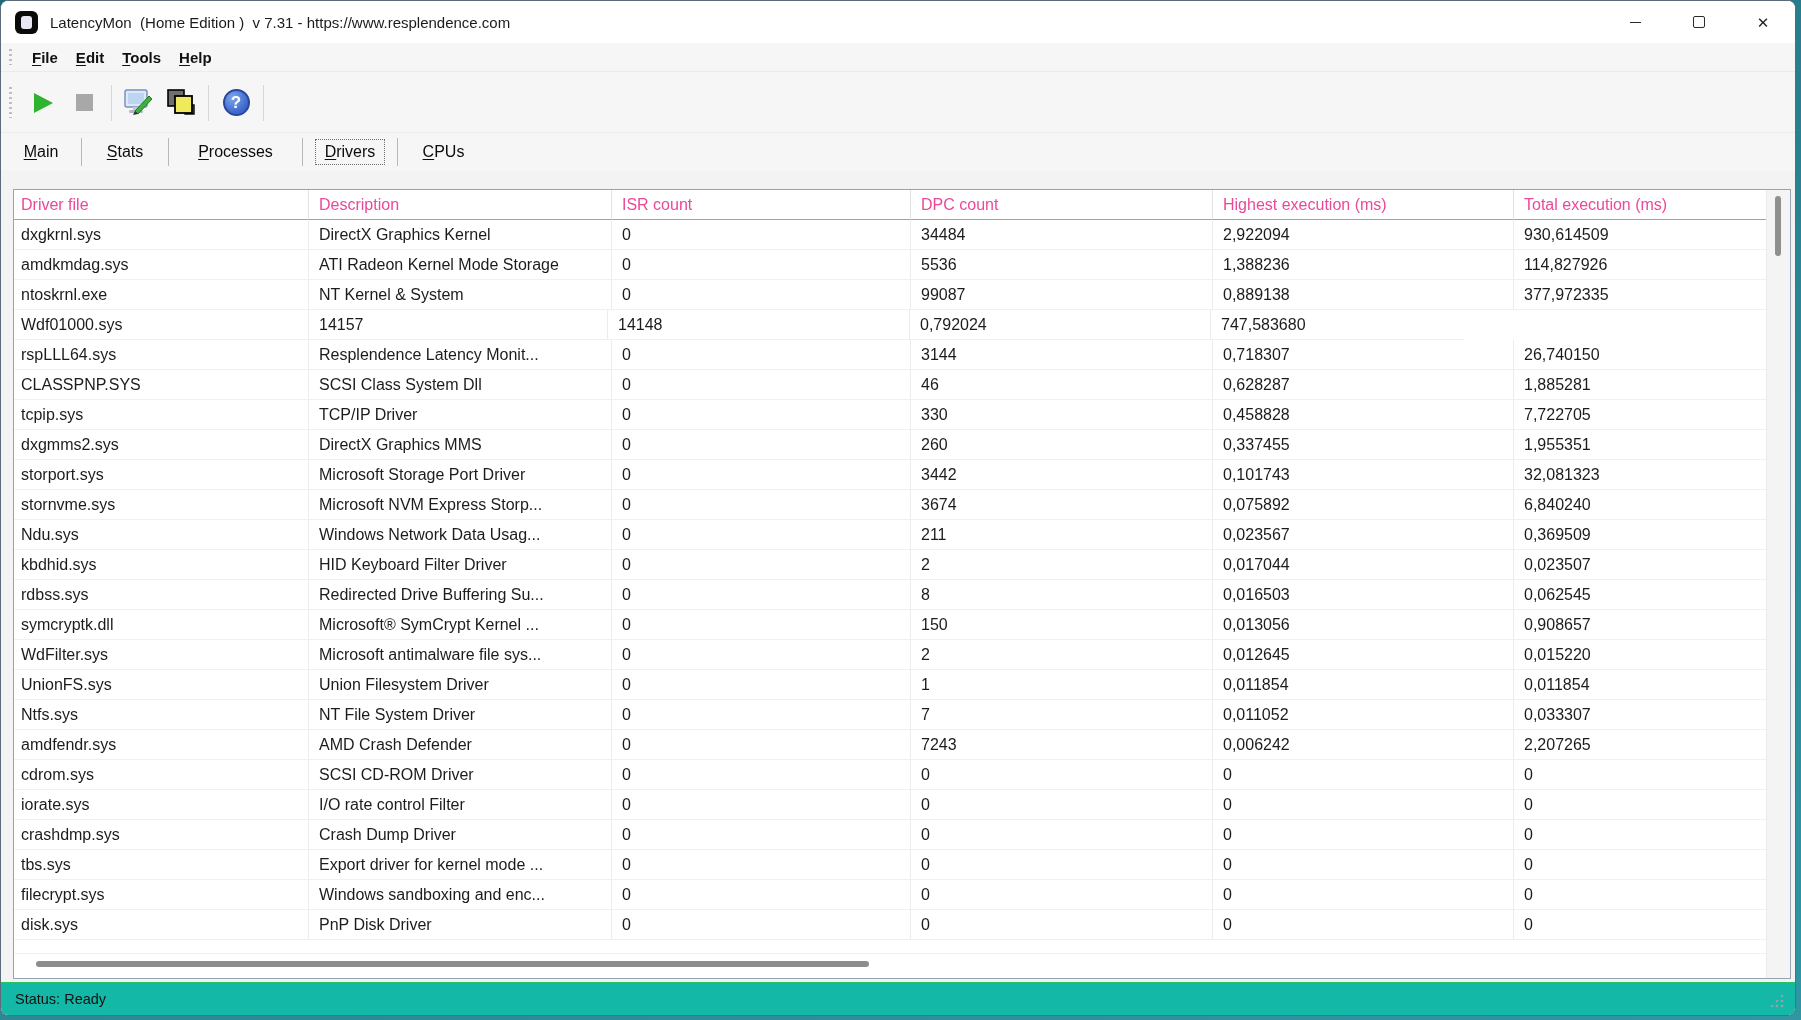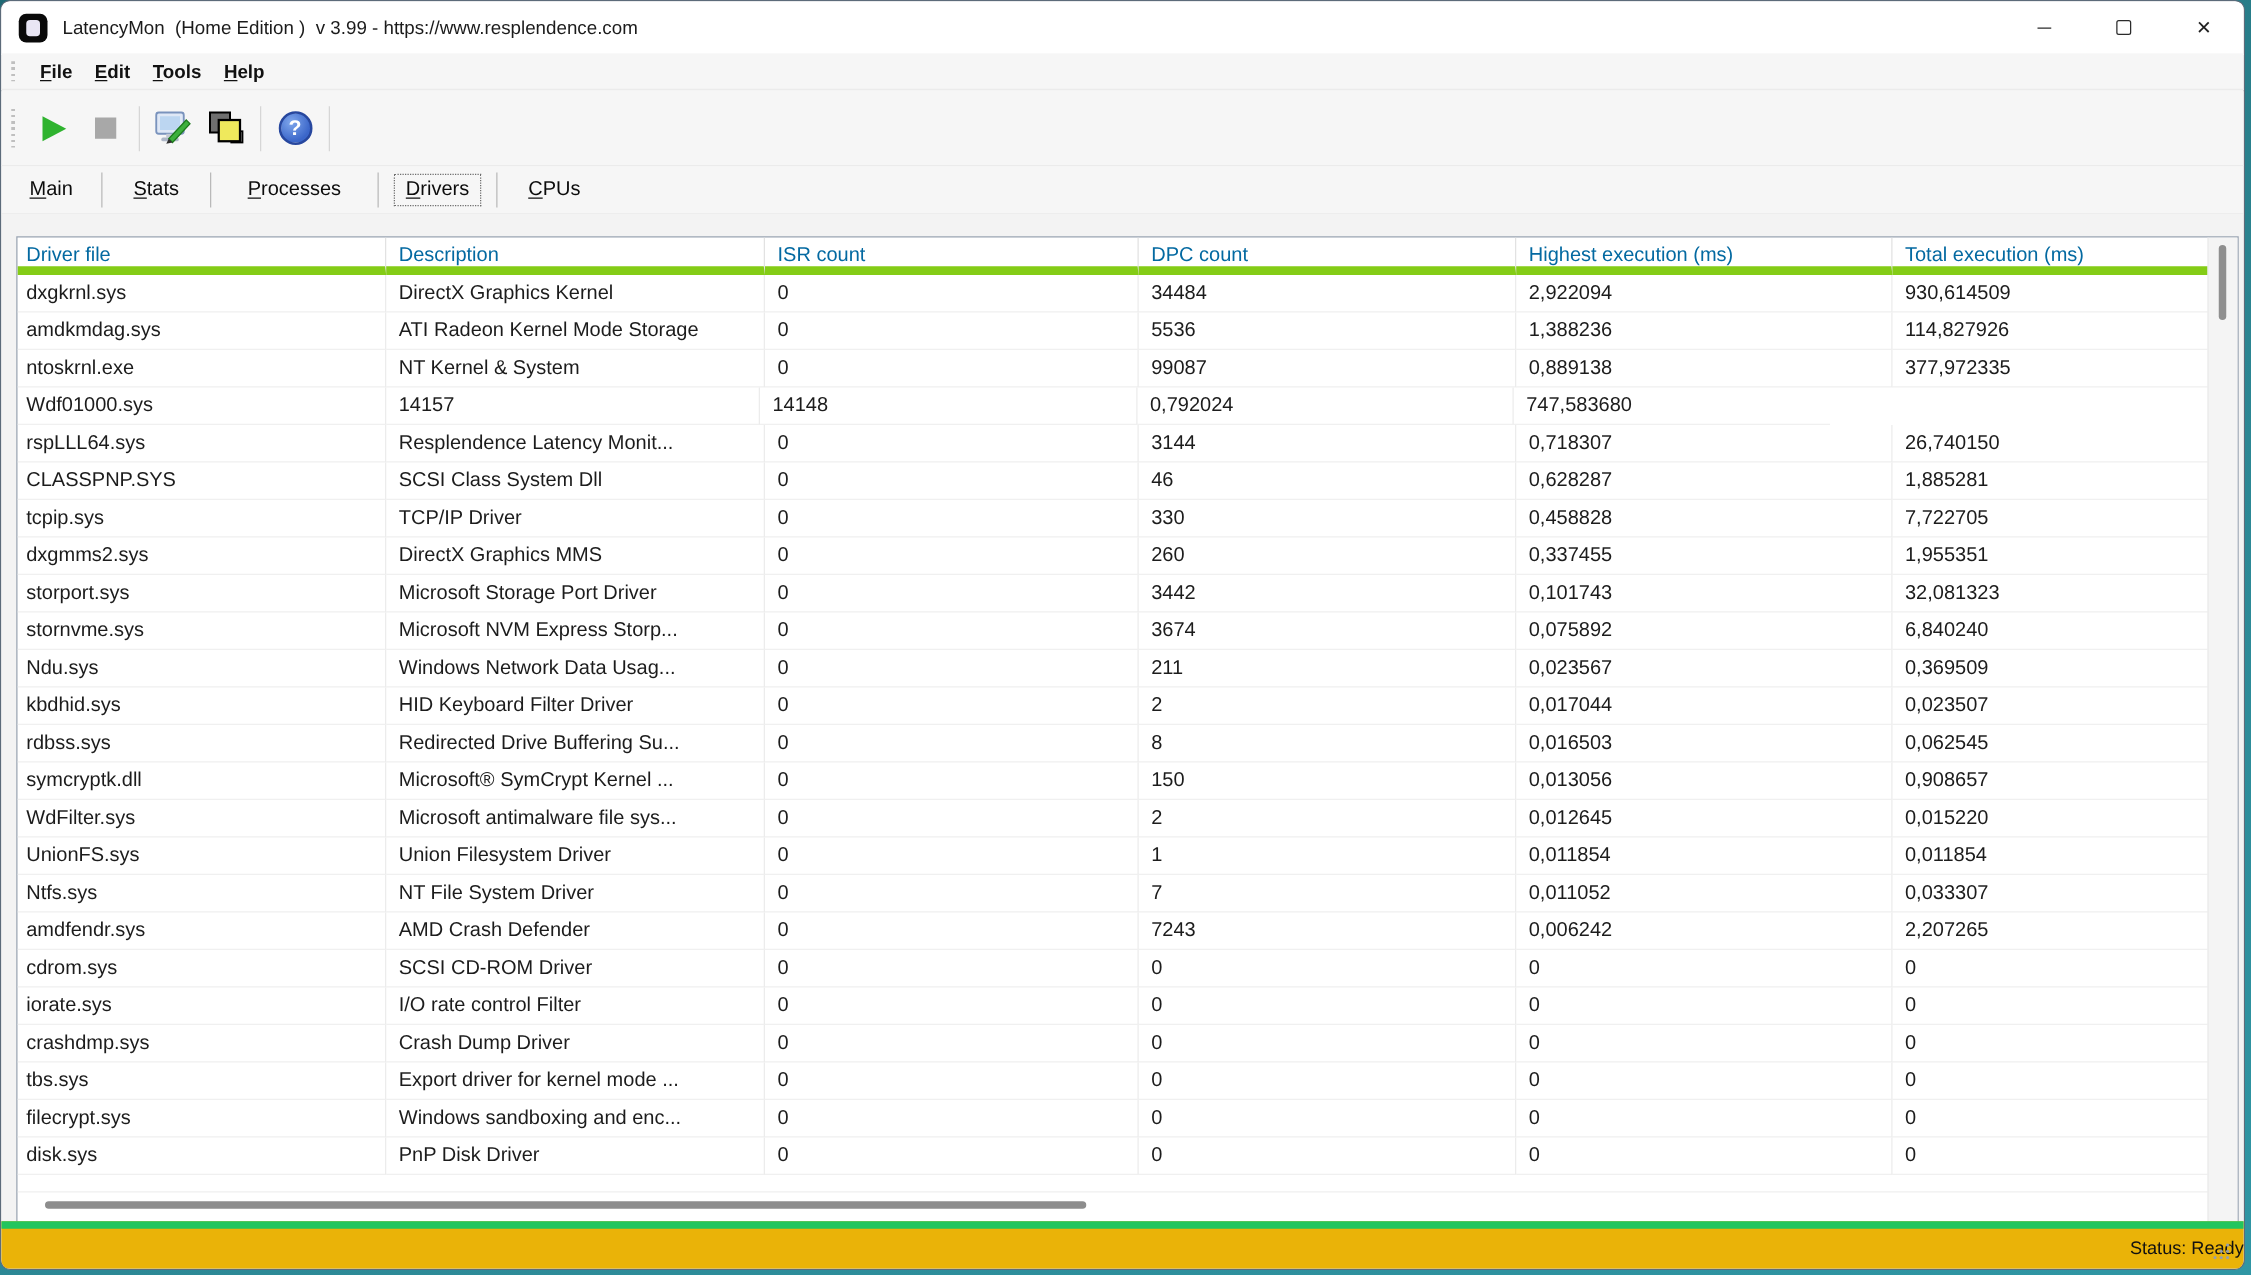--- a/index.html
+++ b/index.html
@@ -56,42 +56,42 @@
   .tab.active span{border:1px dotted #6e6e6e;padding:3px 9px;}
   
   .content{position:absolute;left:0;top:170px;right:0;bottom:32px;background:#f3f3f3;}
   .table{position:absolute;left:12px;top:18px;width:1778px;height:790px;background:#ffffff;
     border:1px solid #98a2b0;box-sizing:border-box;overflow:hidden;}
   .grid{position:absolute;left:0;top:0;width:1753px;}
   .trow,.thead{display:flex;height:30px;box-sizing:border-box;}
   .tcell,.hcell{box-sizing:border-box;height:30px;line-height:29px;font-size:16px;color:#1c1c1c;
     white-space:nowrap;overflow:hidden;border-right:1px solid #ececec;border-bottom:1px solid #f0f0f0;
     padding-left:10px;}
-  .hcell{color:#0369a1;border-right:1px solid #e2e2e2;border-bottom:7px solid #84cc16;}
+  .hcell{color:#ec4899;border-right:1px solid #e2e2e2;border-bottom:1px solid #84cc16;}
   .c0{width:295px;padding-left:7px;} .c1{width:303px;} .c2{width:299px;}
   .c3{width:302px;} .c4{width:301px;} .c5{width:253px;border-right:none;}
   .partialrow{height:13px;border-bottom:1px solid #f0f0f0;}
   .vscroll{position:absolute;top:0;right:0;bottom:0;width:23px;background:#f4f4f4;
     border-left:1px solid #eaeaea;}
   .vthumb{position:absolute;left:8px;top:6px;width:6px;height:60px;background:#8f8f8f;border-radius:3px;}
   .hthumb{position:absolute;left:22px;bottom:11px;width:833px;height:6px;background:#8d8d8d;border-radius:3px;}
   
-  .statusbar{position:absolute;left:0;bottom:0;right:0;height:32px;background:#eab308;
-    border-top:6px solid #22c55e;display:flex;align-items:center;justify-content:flex-end;}
+  .statusbar{position:absolute;left:0;bottom:0;right:0;height:32px;background:#14b8a6;
+    border-top:1px solid #22c55e;display:flex;align-items:center;}
   .status-text{margin-left:14px;font-size:14.5px;color:#111;}
   .resize-grip{position:absolute;right:10px;bottom:6px;}
 </style>
 </head>
 <body>
 
 <div class="window">
 
   <div class="titlebar">
     <div class="appicon"></div>
-    <div class="title-text">LatencyMon  (Home Edition )  v 3.99 - https://www.resplendence.com</div>
+    <div class="title-text">LatencyMon  (Home Edition )  v 7.31 - https://www.resplendence.com</div>
     <div class="wctrls">
       <div class="wbtn">
           <div class="glyph-min"></div>
         </div>
       <div class="wbtn">
           <div class="glyph-max"></div>
         </div>
       <div class="wbtn">
           <div class="glyph-close">✕</div>
         </div>

